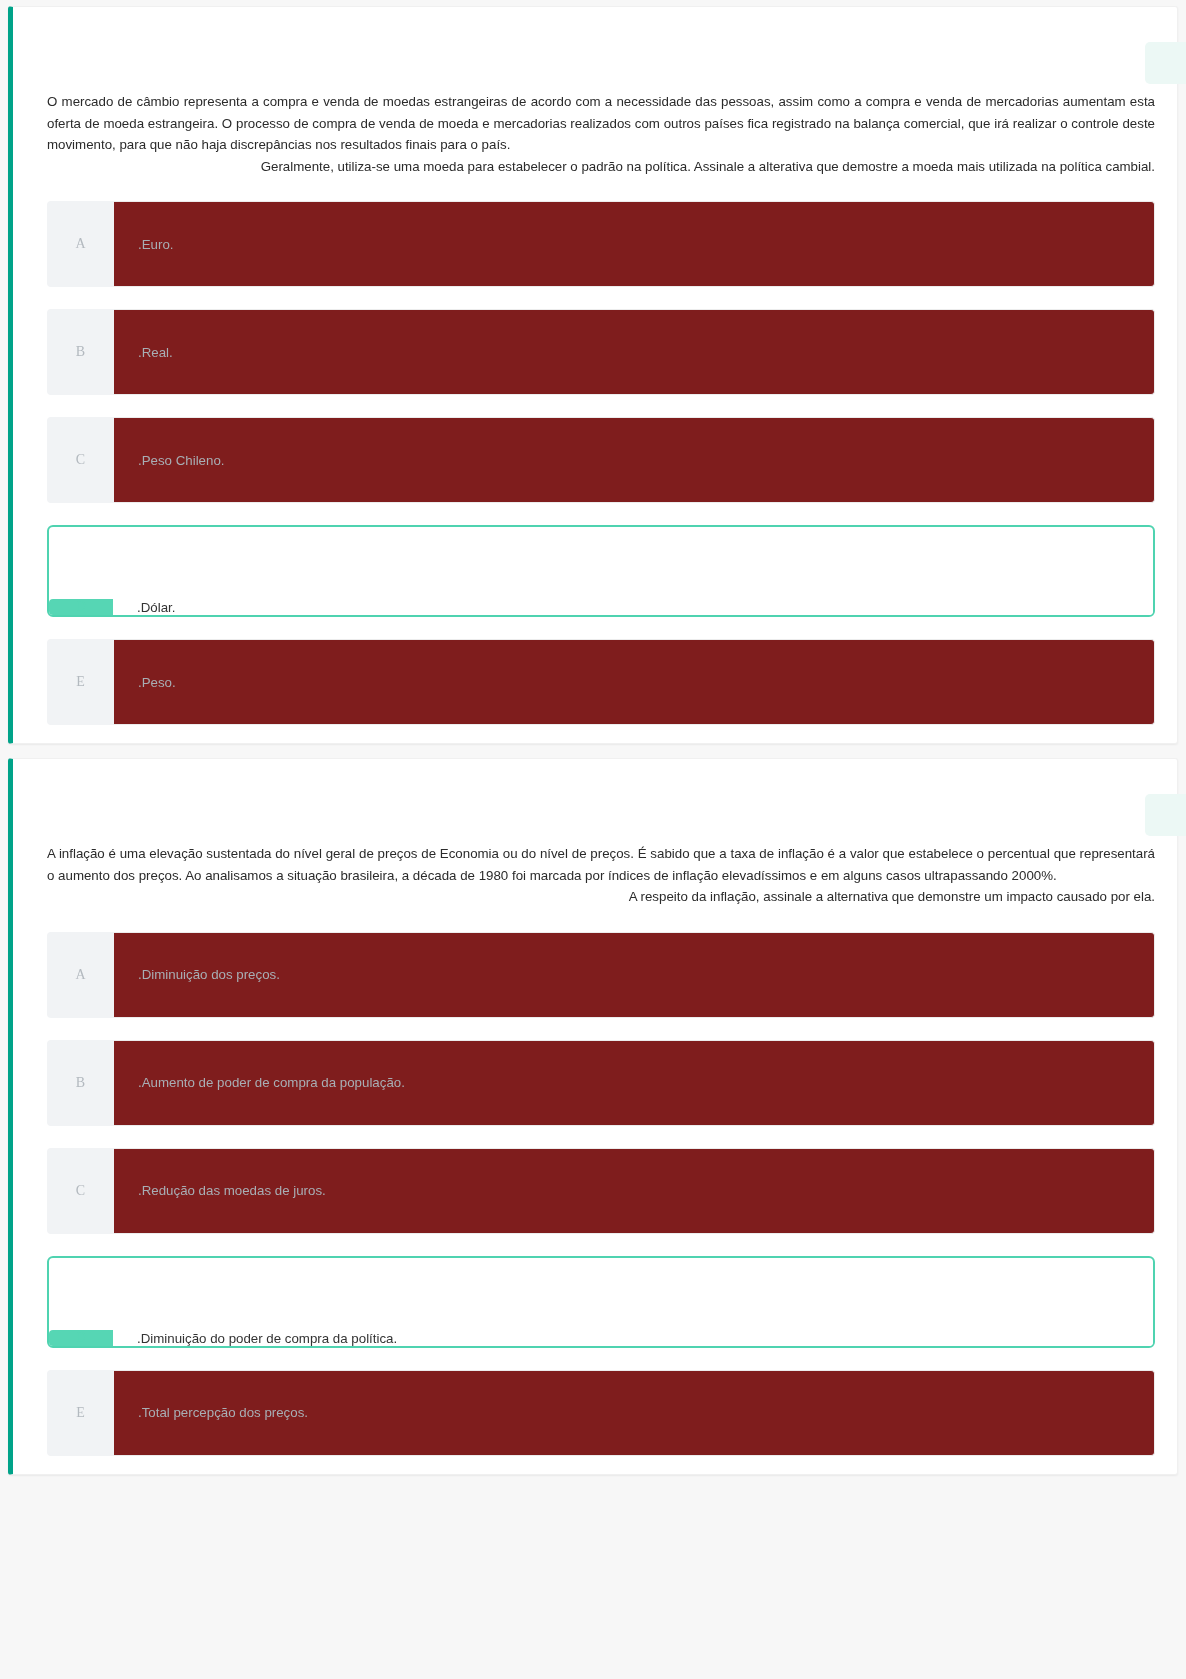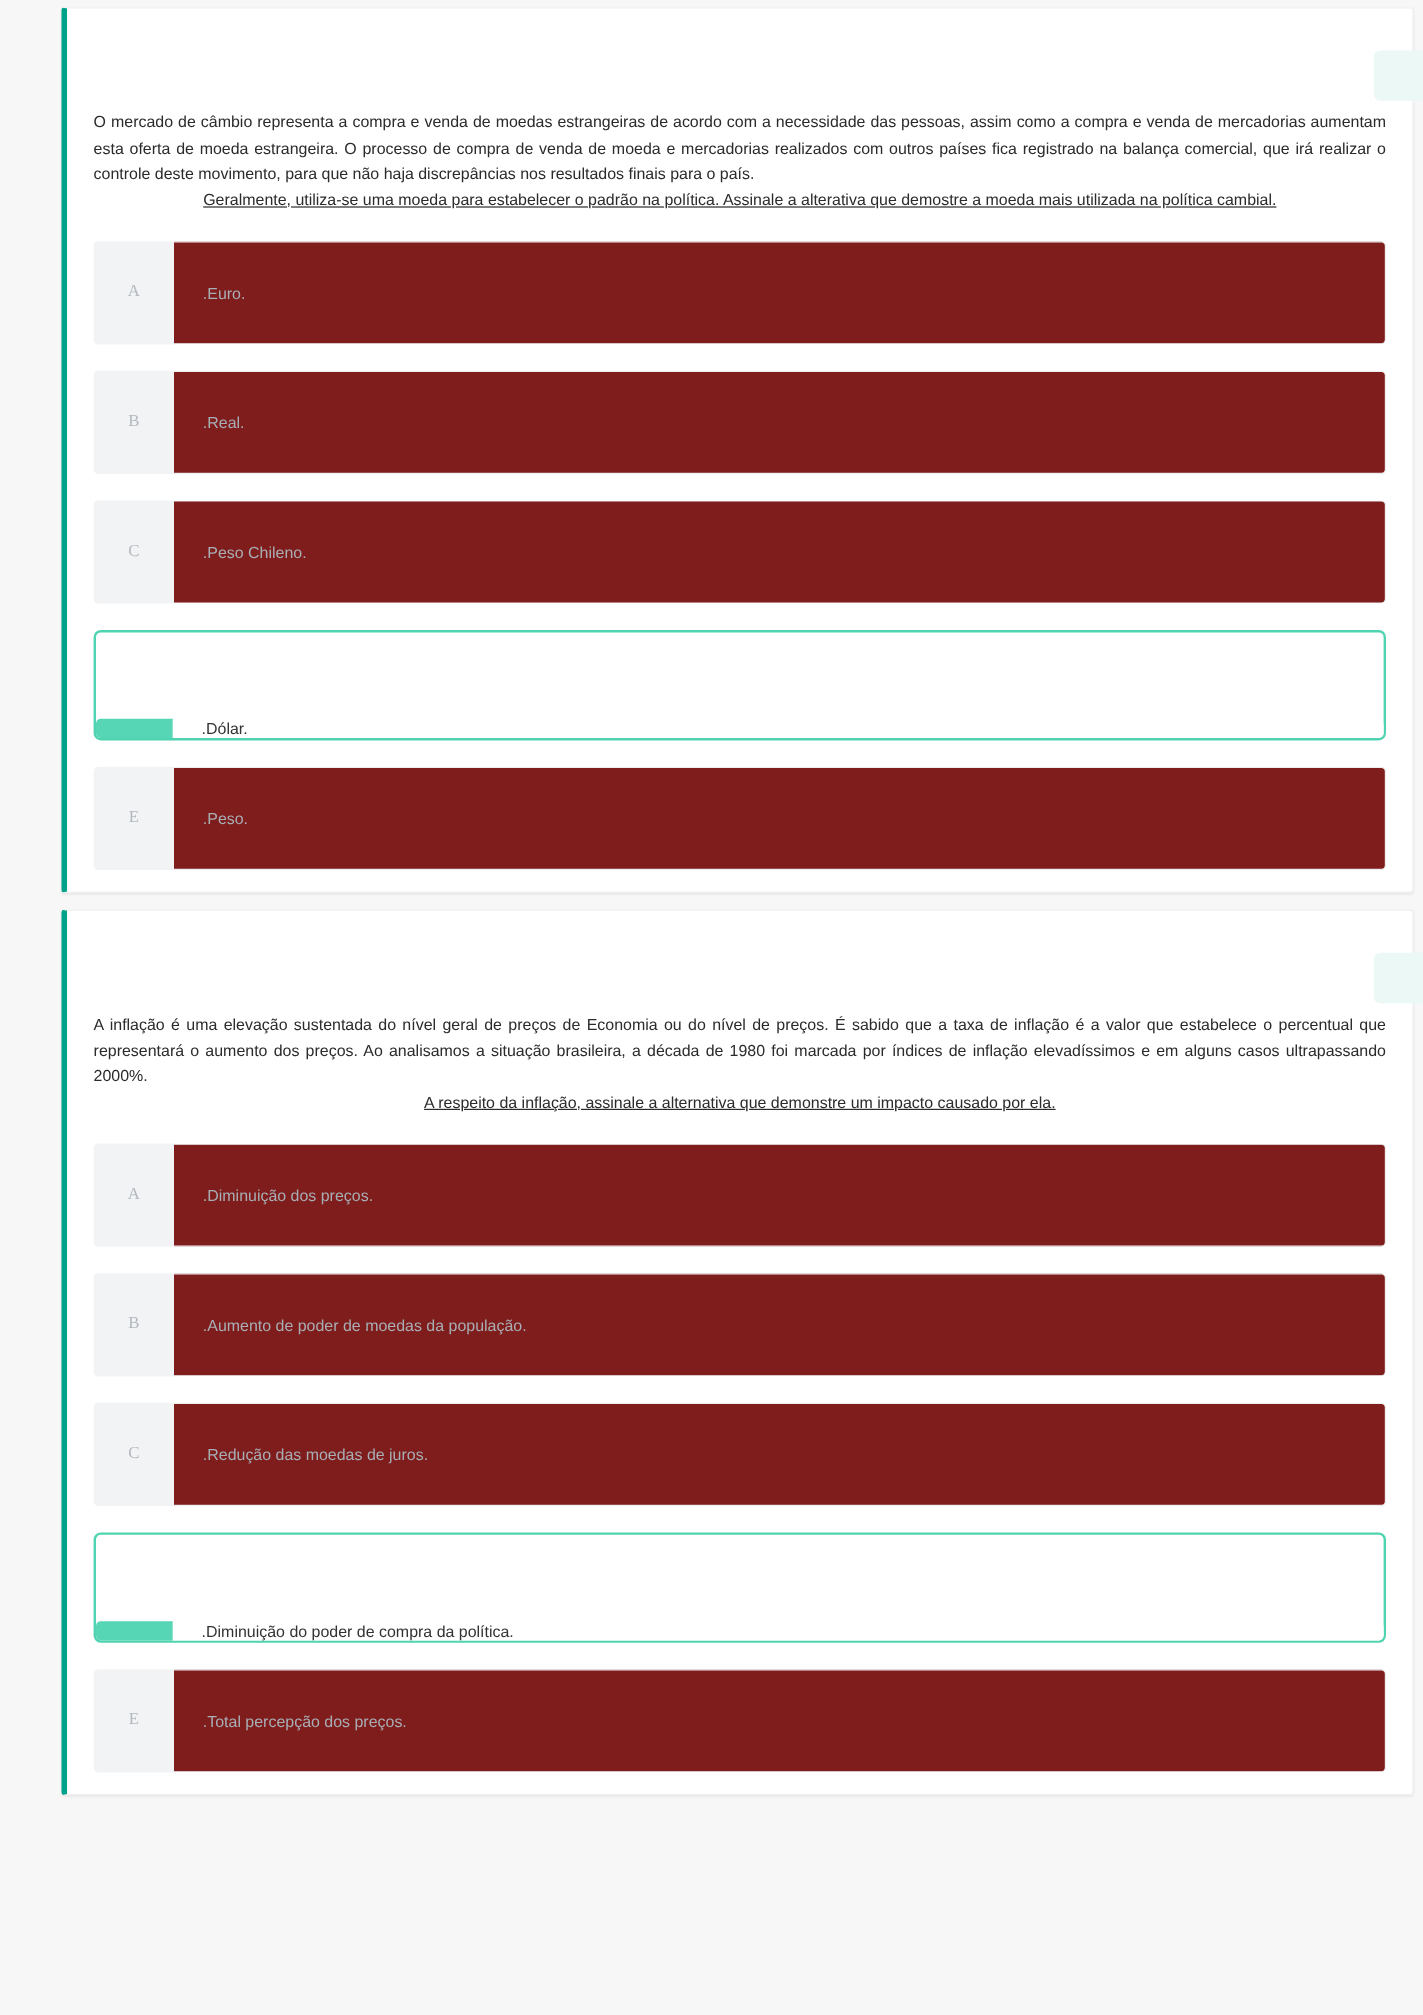--- a/index.html
+++ b/index.html
@@ -17,23 +17,22 @@
   .qcard {
     position: relative;
     background: #ffffff;
     border-left: 5px solid #00a389;
     border-top: 1px solid #f0f0f0;
     border-right: 1px solid #f0f0f0;
     border-bottom: 1px solid #f0f0f0;
     border-radius: 3px;
     box-shadow: 0 1px 2px rgba(0,0,0,0.06);
     margin-bottom: 14px;
-    padding: 0 0 18px 0;
+    padding: 0 0 18px 12px;
     overflow: visible;
-    margin-left: 43px;
   }
   .card-badge {
     position: absolute;
     top: 35px;
     right: -24px;
     width: 56px;
     height: 42px;
     background: #ecf8f5;
     border-radius: 5px;
   }
@@ -42,22 +41,21 @@
   }
   .qtext {
     font-size: 13.3px;
     line-height: 1.62;
     color: #2b2b2b;
     text-align: justify;
     margin: 0;
   }
   .qtext .lastline {
     display: block;
-    text-align: center;
-    text-decoration: underline;
+    text-align: right;
   }
   .options {
     margin-top: 24px;
     padding: 0 22px 0 22px;
   }
   .option {
     display: flex;
     align-items: stretch;
     margin-bottom: 22px;
     min-height: 86px;
@@ -144,21 +142,21 @@
         <div class="qbody">
           <p class="qtext"><span>A inflação é uma elevação sustentada do nível geral de preços de Economia ou do nível de preços. É sabido que a taxa de inflação é a valor que estabelece o percentual que representará o aumento dos preços. Ao analisamos a situação brasileira, a década de 1980 foi marcada por índices de inflação elevadíssimos e em alguns casos ultrapassando 2000%.</span><span class="lastline">A respeito da inflação, assinale a alternativa que demonstre um impacto causado por ela.</span></p>
         </div>
         <div class="options">
           <div class="option">
             <div class="opt-letter">A</div>
             <div class="opt-body">.Diminuição dos preços.</div>
           </div>
           <div class="option">
             <div class="opt-letter">B</div>
-            <div class="opt-body">.Aumento de poder de moedas da população.</div>
+            <div class="opt-body">.Aumento de poder de compra da população.</div>
           </div>
           <div class="option">
             <div class="opt-letter">C</div>
             <div class="opt-body">.Redução das moedas de juros.</div>
           </div>
           <div class="option selected">
             <div class="opt-letter">D</div>
             <div class="opt-body">.Diminuição do poder de compra da política.</div>
           </div>
           <div class="option">

